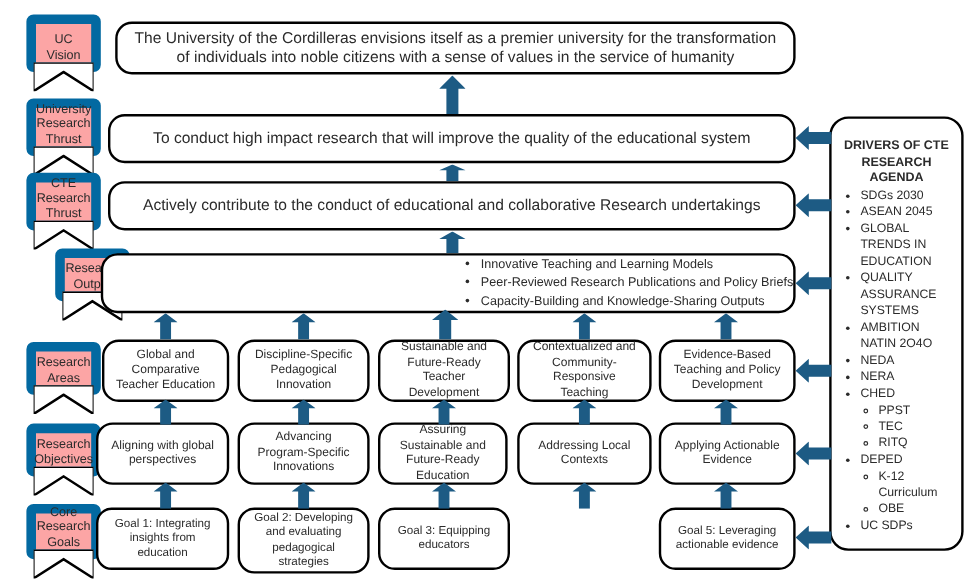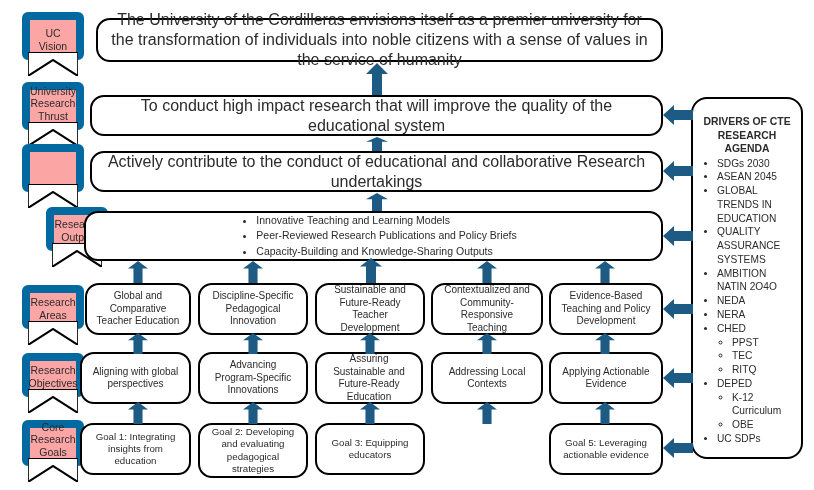--- a/index.html
+++ b/index.html
@@ -12,26 +12,26 @@
           font-size:10.5px;color:#2b2b2b;}
   .ribbon .rtxt{padding:0 2px;}
   .ribbon .tail{position:absolute;left:-2px;right:-2px;top:100%;height:24px;overflow:visible;}
   .ribbon .tail svg{display:block;width:100%;height:100%;}
 
   
   .rbox{position:absolute;box-sizing:border-box;background:#ffffff;border:2.4px solid #000;border-radius:14px;
         display:flex;align-items:center;justify-content:center;text-align:center;line-height:1.25;color:#2b2b2b;}
   .rbox .btxt{padding:2px 8px;}
 
-  .wide{font-size:16px;}
+  .wide{font-size:13px;}
   .cell{font-size:10px;}
   .goal{font-size:9.7px;}
 
   
-  .bullets{align-items:center;justify-content:center;}
+  .bullets{align-items:center;justify-content:flex-end;}
   .bullets ul{margin:0;padding:0 0 0 26px;text-align:left;font-size:10.5px;line-height:1.45;}
   .bullets li{margin:0;padding:0;}
 
   
   .panel{position:absolute;box-sizing:border-box;background:#fff;border:2.4px solid #000;border-radius:16px;
          padding:16px 8px 8px 8px;font-size:10.2px;color:#2b2b2b;line-height:1.35;overflow:hidden;}
   .panel .ptitle{font-weight:bold;text-align:center;font-size:10.4px;line-height:1.3;margin-bottom:1px;}
   .panel ul{margin:0;padding-left:16px;list-style-type:disc;}
   .panel ul ul{padding-left:15px;list-style-type:circle;margin:0;}
   .panel li{margin:0;}
@@ -57,20 +57,21 @@
   <div class="ribbon" style="left:22px;top:82px;width:62px;height:48px;">
     <span class="rtxt">University Research Thrust</span>
     <span class="tail">
       <svg viewBox="0 0 66 24" preserveAspectRatio="none">
           <polygon points="0,0 66,0 66,24 33,8 0,24" fill="#ffffff" stroke="#000" stroke-width="2.2" stroke-linejoin="round"></polygon>
         </svg>
     </span>
   </div>
 
   <div class="ribbon" style="left:22px;top:144px;width:62px;height:48px;">
+    <span class="rtxt">CTE Research Thrust</span>
     <span class="tail">
       <svg viewBox="0 0 66 24" preserveAspectRatio="none">
           <polygon points="0,0 66,0 66,24 33,8 0,24" fill="#ffffff" stroke="#000" stroke-width="2.2" stroke-linejoin="round"></polygon>
         </svg>
     </span>
   </div>
 
   <div class="ribbon" style="left:22px;top:207px;width:62px;height:44px;margin-left:24px;">
     <span class="rtxt">Research Output</span>
     <span class="tail">

